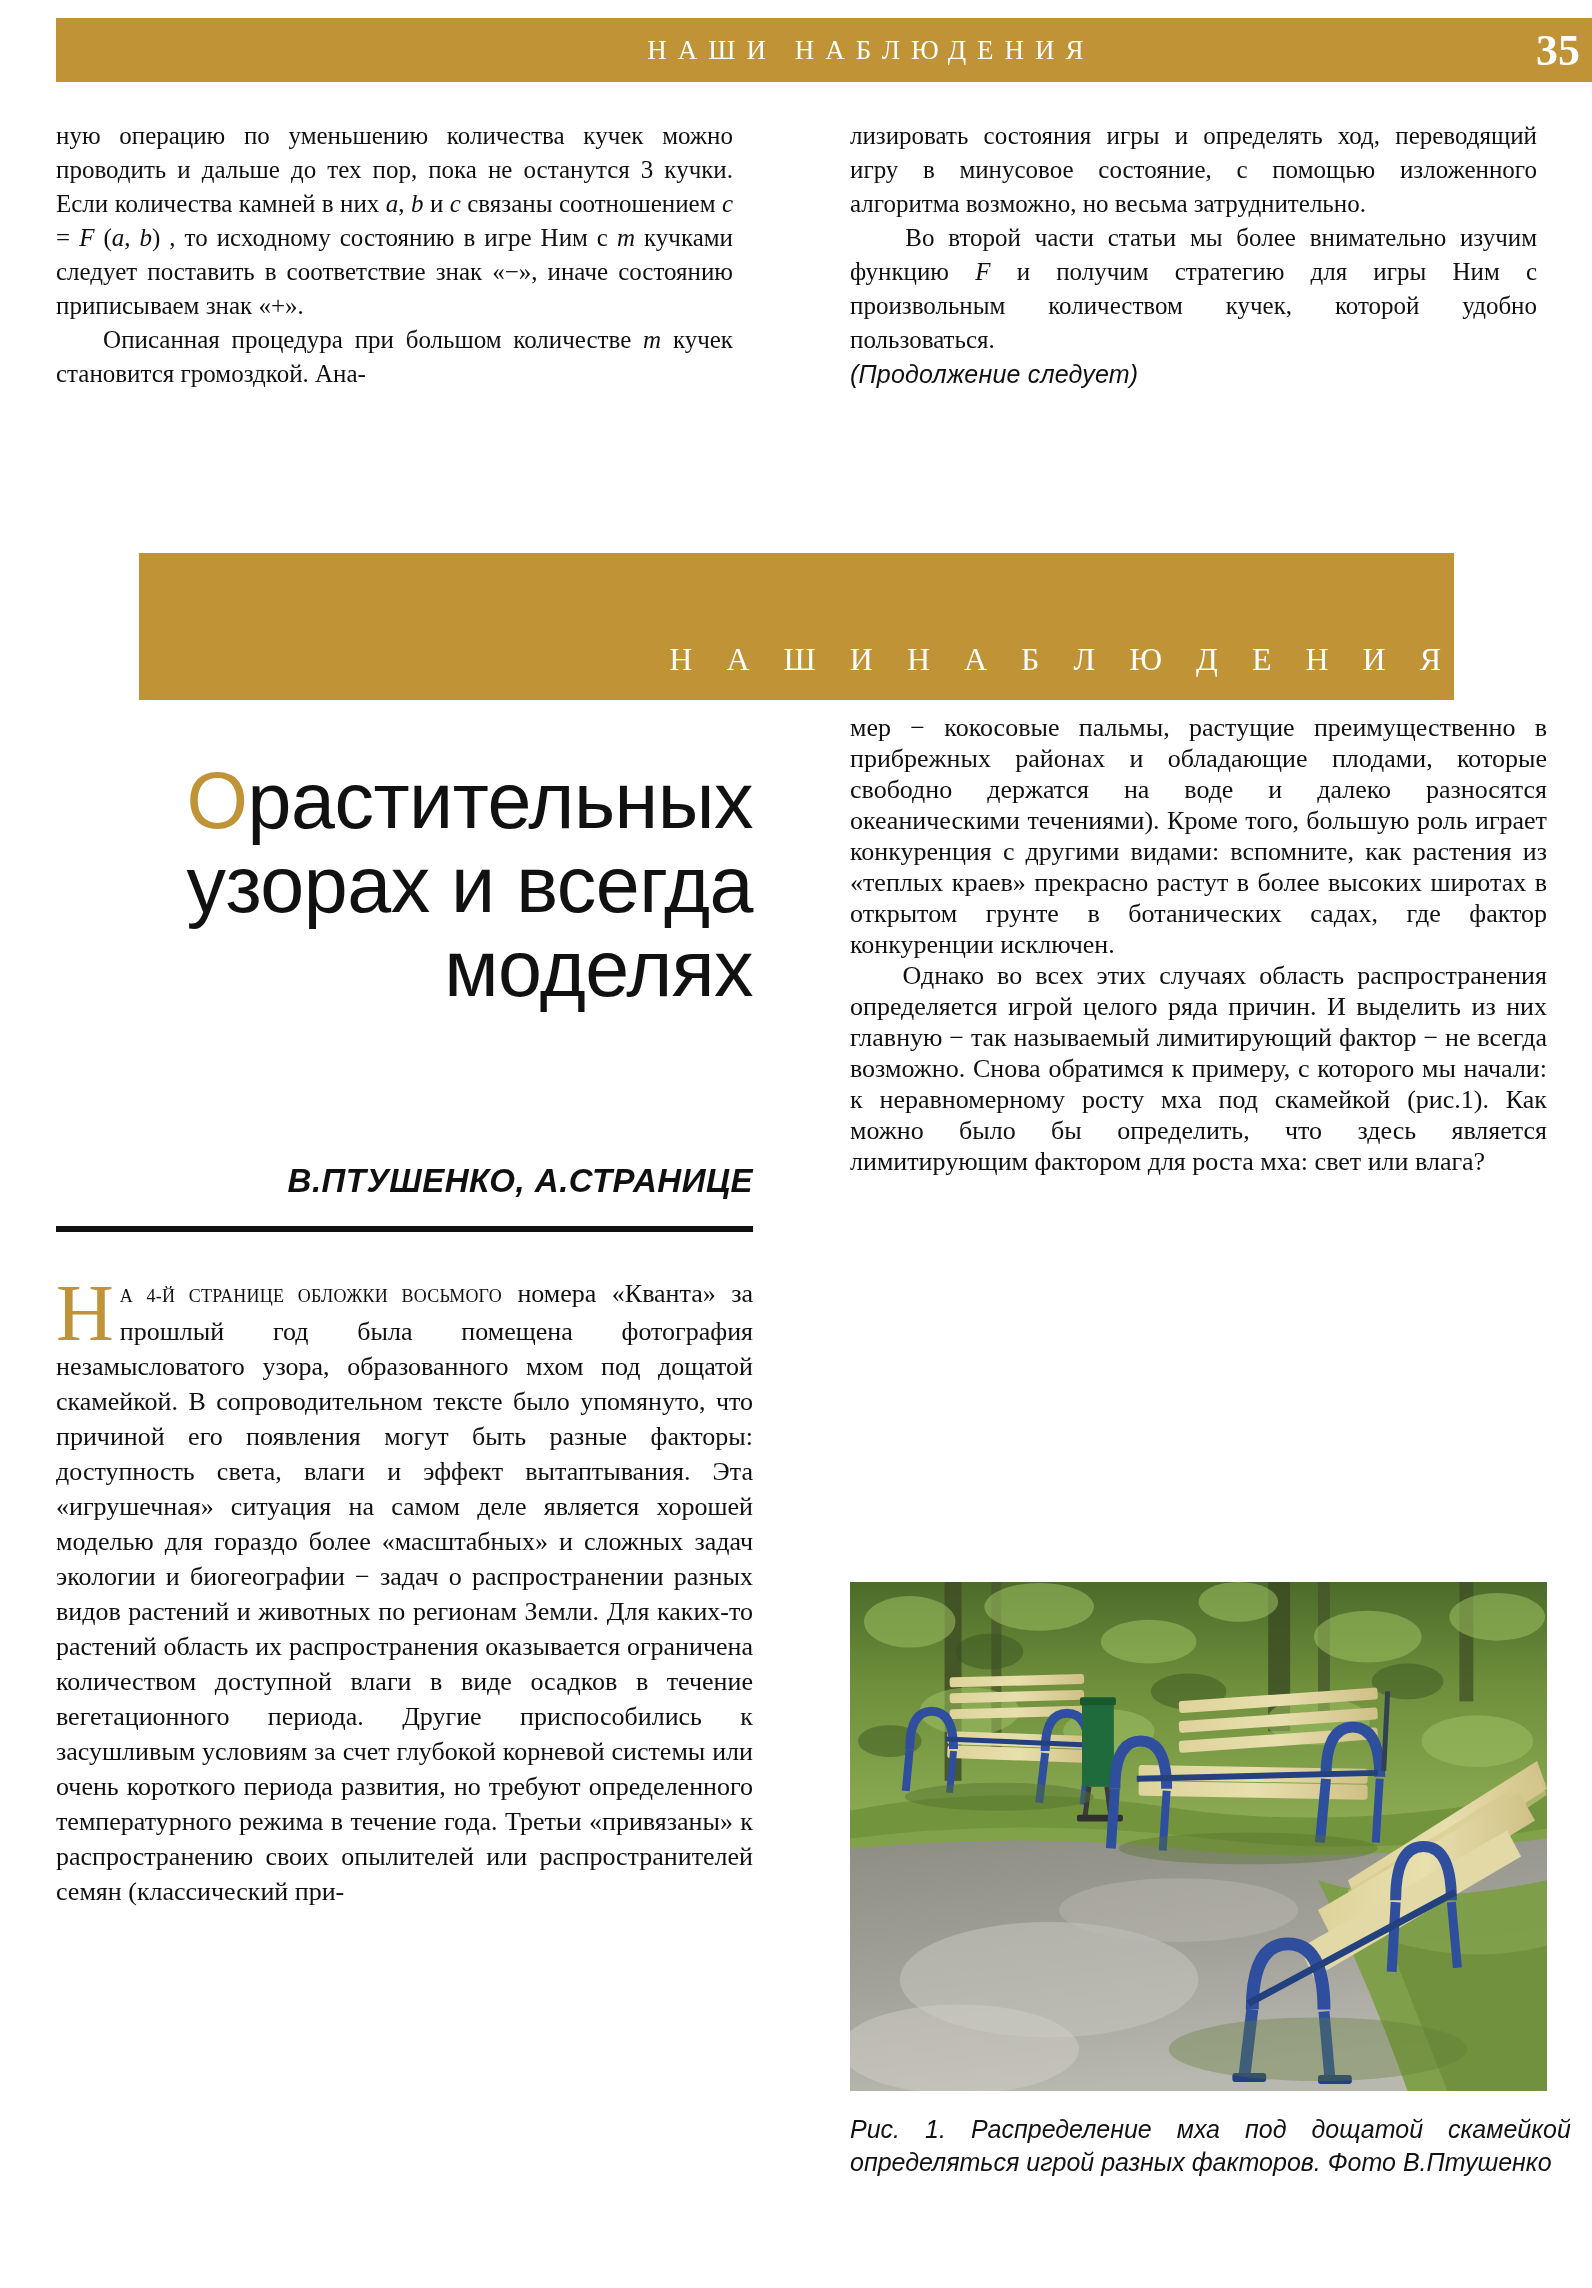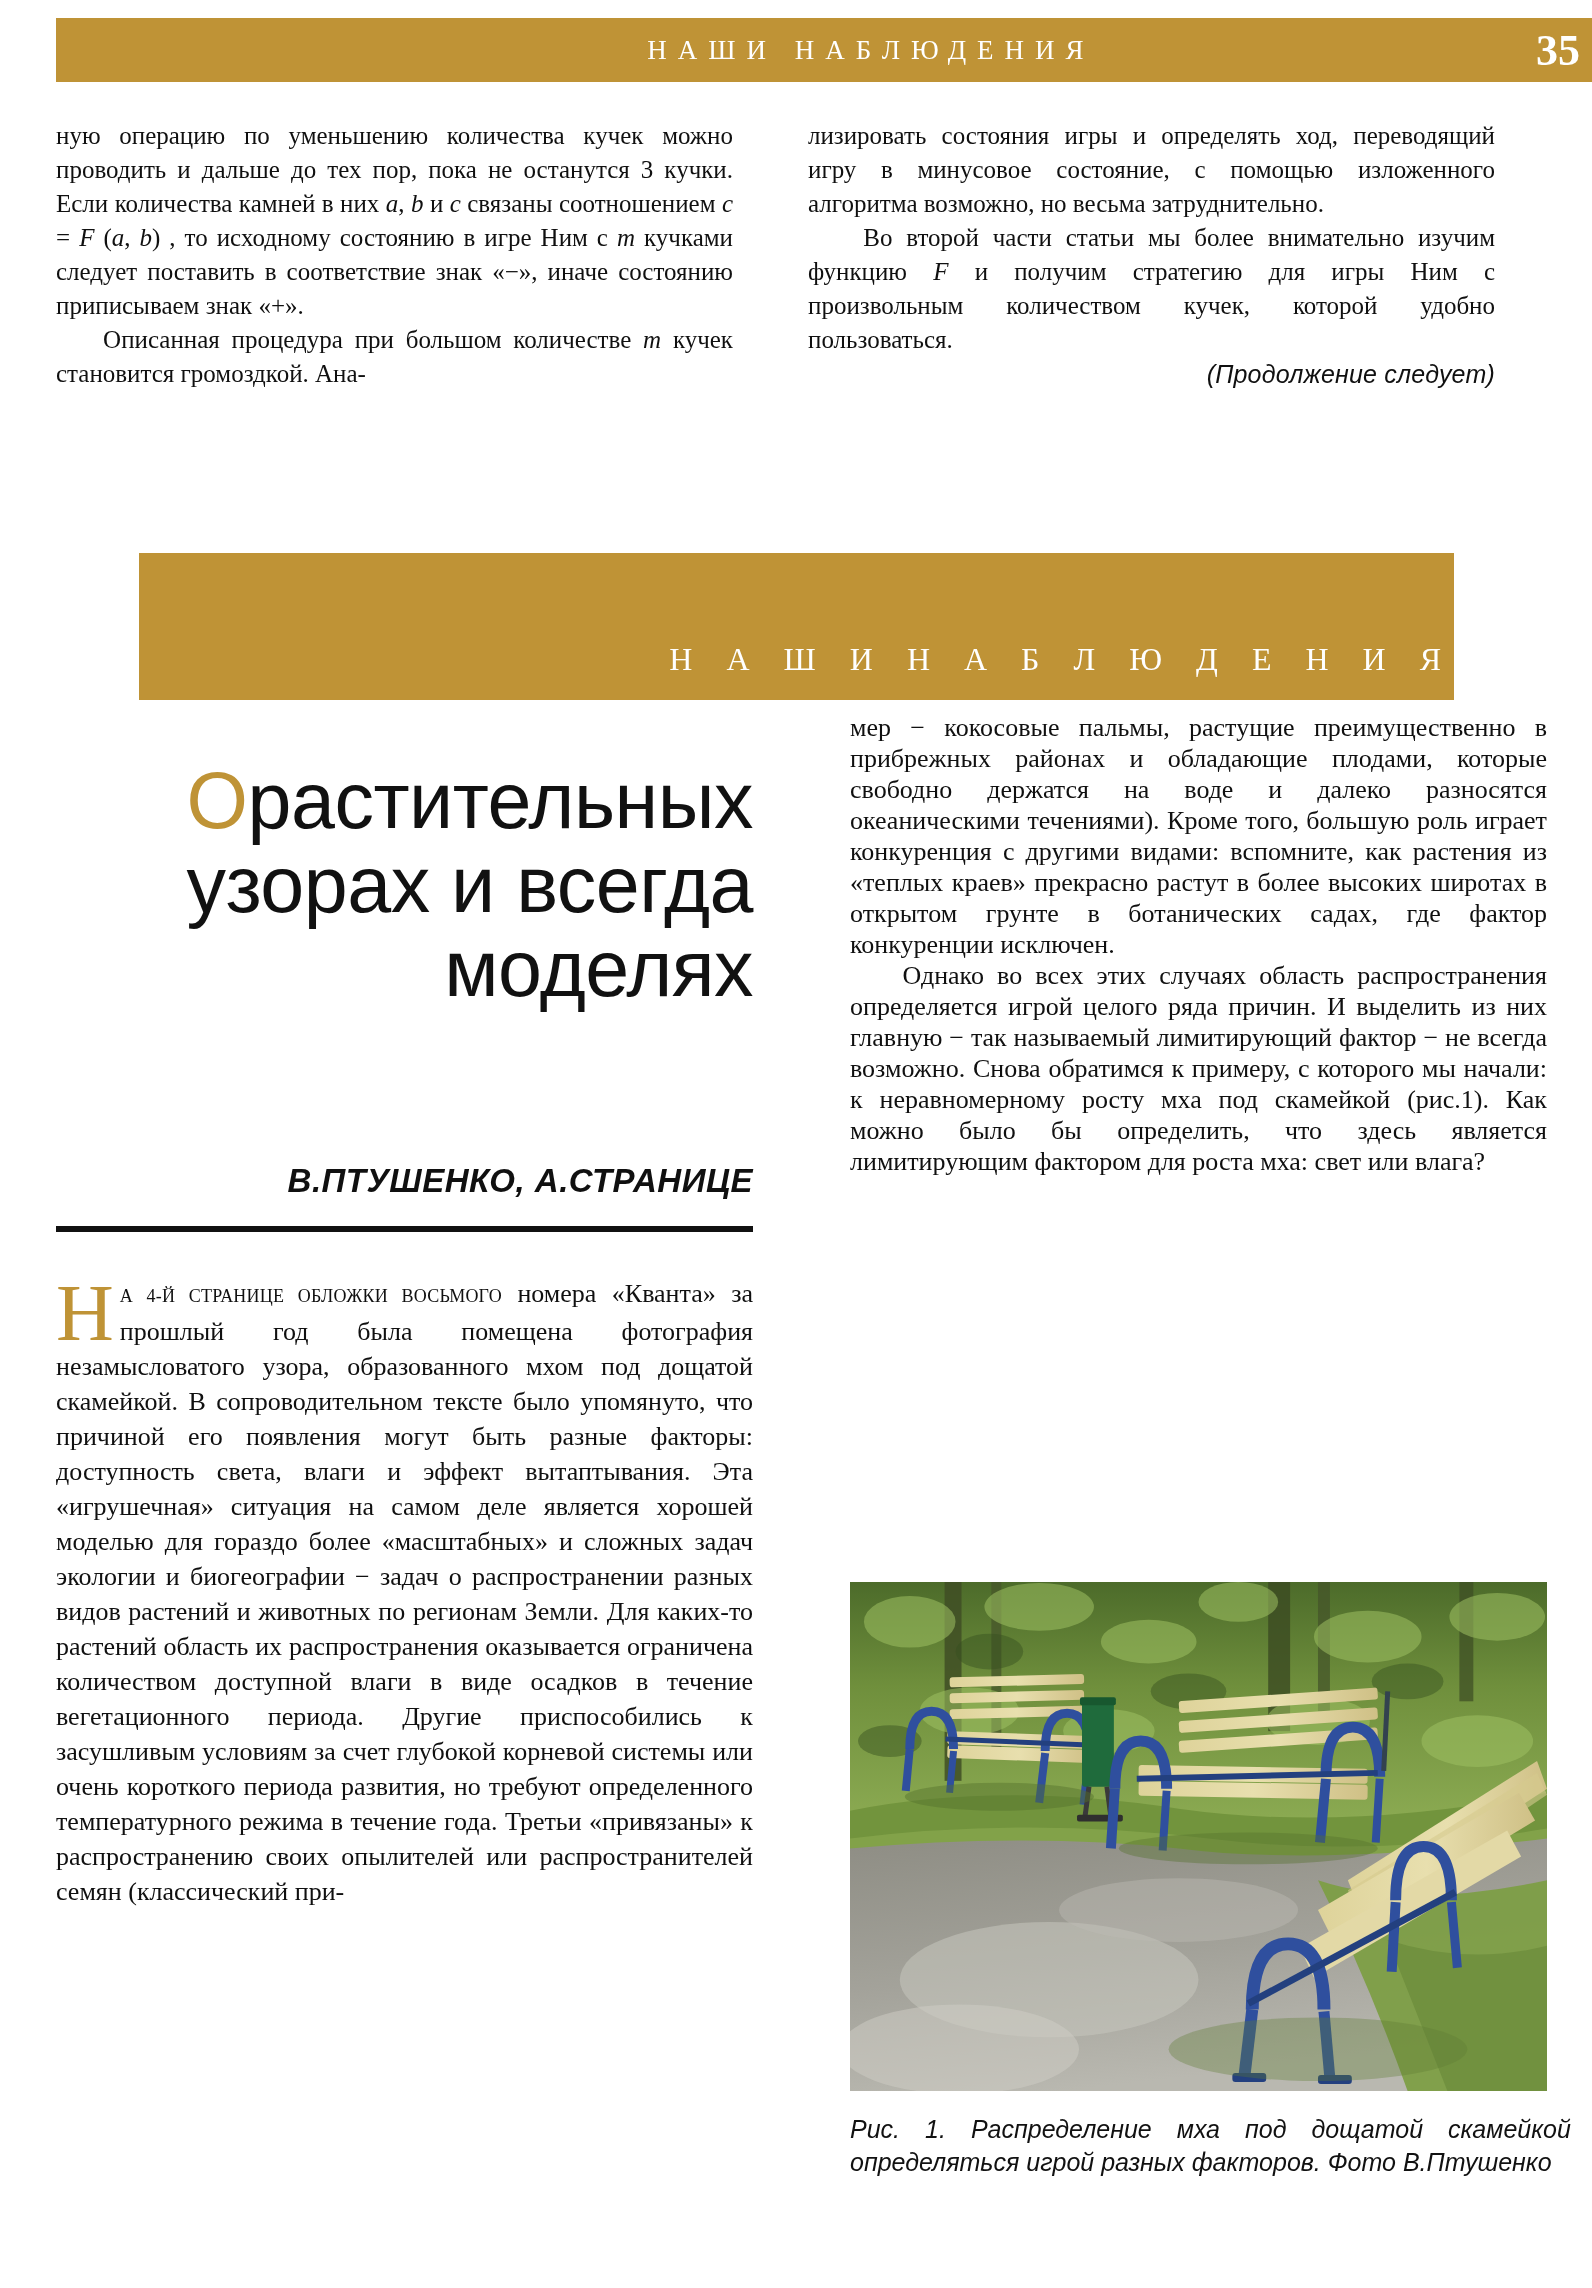--- a/index.html
+++ b/index.html
@@ -61,25 +61,25 @@
   .col p {
     margin: 0;
   }
   .col p + p {
     text-indent: 34px;
   }
   i, .it { font-style: italic; }
 
   
   #col-left-top  { left: 56px;  top: 119px; width: 677px; }
-  #col-right-top { left: 808px; top: 119px; width: 687px; }
+  #col-right-top { left: 850px; top: 119px; width: 687px; }
 
   .continues {
     margin-top: 28px;
-    text-align: right;
+    text-align: left;
     font-family: "Liberation Sans", "DejaVu Sans", sans-serif;
     font-style: italic;
     font-size: 25px;
     letter-spacing: 0.2px;
     text-indent: 0 !important;
   }
 
   
   .section-banner {
     position: absolute;

